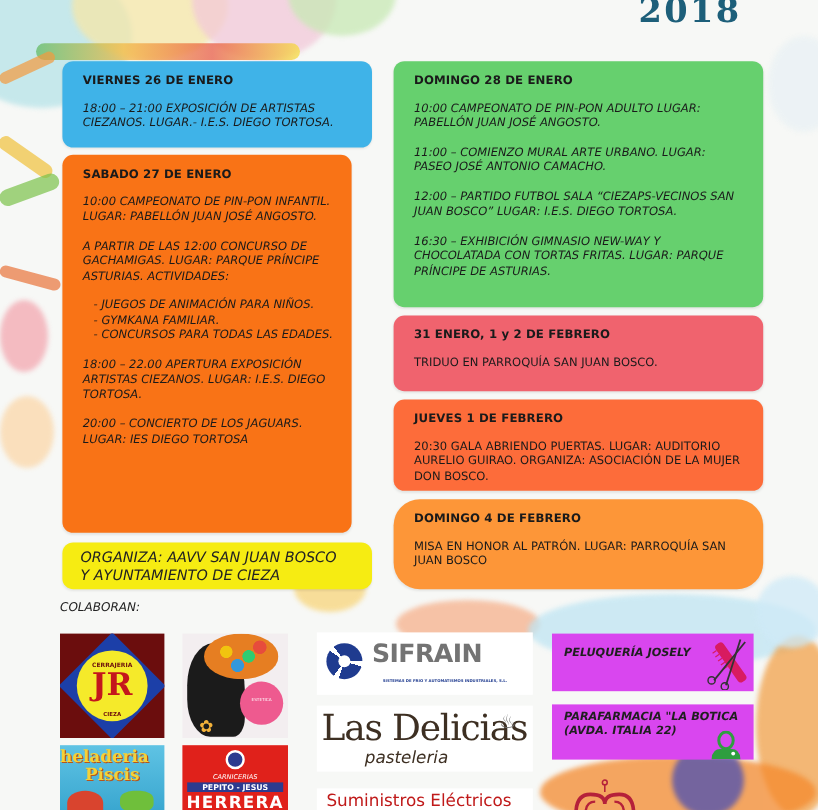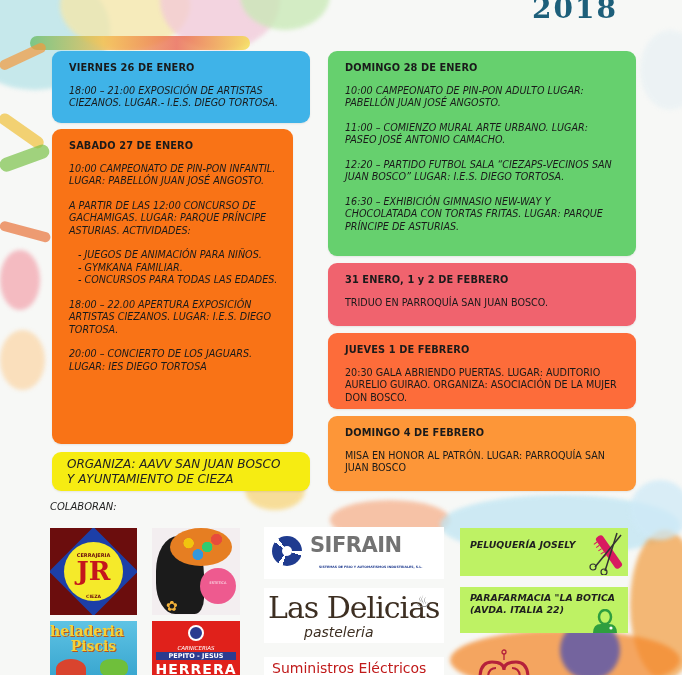--- a/index.html
+++ b/index.html
@@ -31,21 +31,21 @@
   .box .ind { font-style: italic; padding-left: 9px; }
   .box .lst { margin-bottom: 12px; }
 
   #b-blue   { left: 52px;  top: 51px;  width: 258px; height: 72px;  background: #3fb3e8; }
   #b-teal   { left: 52px;  top: 129px; width: 241px; height: 315px; background: #f97316; }
   #b-yellow { left: 52px;  top: 452px; width: 258px; height: 39px;  background: #f6ec12; padding: 5px 14px 0 15px; }
   #b-yellow .org { font-style: italic; font-size: 12px; line-height: 15px; color: #222; }
   #b-green  { left: 328px; top: 51px;  width: 308px; height: 205px; background: #66d06e; }
   #b-pink   { left: 328px; top: 263px; width: 308px; height: 63px;  background: #f0636e; }
   #b-red    { left: 328px; top: 333px; width: 308px; height: 76px;  background: #fd6c3a; }
-  #b-orange { left: 328px; top: 416px; width: 308px; height: 75px;  background: #fd9638; }
+  #b-orange { left: 328px; top: 416px; width: 308px; height: 75px;  background: #fd9638; border-radius: 22px; }
 
   .colab { position: absolute; left: 50px; top: 501px; font-style: italic; font-size: 10px; color: #222; z-index: 3; }
 
   .logo { position: absolute; z-index: 3; overflow: hidden; }
   #l-jr { left: 50px; top: 528px; width: 87px; height: 87px; background: #6b0d0d; }
   #l-jr .dia { position: absolute; left: 12px; top: 12px; width: 63px; height: 63px; background: #1c3fa8; transform: rotate(45deg); }
   #l-jr .circ { position: absolute; left: 14px; top: 14px; width: 59px; height: 59px; border-radius: 50%; background: #f5ea2a; }
   #l-jr .t1 { position: absolute; left: 0; right: 0; top: 24px; text-align: center; font-size: 5px; font-weight: bold; color: #6b0d0d; }
   #l-jr .t2 { position: absolute; left: 0; right: 0; top: 28px; text-align: center; font-family: "DejaVu Serif", serif; font-size: 26px; font-weight: bold; color: #c4161c; }
   #l-jr .t3 { position: absolute; left: 0; right: 0; top: 66px; text-align: center; font-size: 4.5px; font-weight: bold; color: #6b0d0d; }
@@ -76,21 +76,21 @@
   #l-sifrain .t2 { position: absolute; left: 55px; top: 38px; font-size: 3.2px; color: #1f3b8f; font-weight: bold; white-space: nowrap; }
 
   #l-delic { left: 264px; top: 588px; width: 180px; height: 55px; background: #fff; }
   #l-delic .t1 { position: absolute; left: 4px; top: 2px; font-family: "DejaVu Serif", serif; font-size: 30px; color: #3d2f22; white-space: nowrap; letter-spacing: -1px; }
   #l-delic .t2 { position: absolute; left: 40px; top: 36px; font-style: italic; font-size: 14px; color: #3d2f22; }
   #l-delic .hat { position: absolute; left: 152px; top: 4px; font-size: 16px; color: #777; }
 
   #l-sumi { left: 264px; top: 657px; width: 180px; height: 30px; background: #fff; }
   #l-sumi .t1 { position: absolute; left: 8px; top: 3px; font-weight: normal; font-size: 14px; color: #c01a1a; white-space: nowrap; }
 
-  .card { position: absolute; left: 460px; width: 168px; background: #bef264; z-index: 3; }
+  .card { position: absolute; left: 460px; width: 168px; background: #d946ef; z-index: 3; }
   #c-pelu { top: 528px; height: 48px; }
   #c-boti { top: 587px; height: 46px; }
   .card .tx { position: absolute; left: 10px; font-style: italic; font-weight: bold; font-size: 9.4px; line-height: 12px; color: #1f1f1f; }
   #c-pelu .tx { top: 11px; }
   #c-boti .tx { top: 5px; }
   #c-pelu .ico { position: absolute; left: 127px; top: 3px; width: 40px; height: 44px; }
   #c-boti .ico { position: absolute; left: 131px; top: 22px; width: 28px; height: 24px; }
 
   #l-crown { left: 474px; top: 648px; width: 60px; height: 30px; z-index: 3; }
 </style>
@@ -141,21 +141,21 @@
 
 <div class="box" id="b-yellow">
   <div class="org">ORGANIZA: AAVV SAN JUAN BOSCO</div>
   <div class="org">Y AYUNTAMIENTO DE CIEZA</div>
 </div>
 
 <div class="box" id="b-green">
   <div class="hd">DOMINGO 28 DE ENERO</div>
   <div class="it">10:00 CAMPEONATO DE PIN-PON ADULTO  LUGAR: PABELLÓN JUAN JOSÉ ANGOSTO.</div>
   <div class="it">11:00 – COMIENZO MURAL ARTE URBANO. LUGAR: PASEO JOSÉ ANTONIO CAMACHO.</div>
-  <div class="it">12:20 – PARTIDO FUTBOL SALA “CIEZAPS-VECINOS SAN JUAN BOSCO”  LUGAR: I.E.S. DIEGO TORTOSA.</div>
+  <div class="it">12:00 – PARTIDO FUTBOL SALA “CIEZAPS-VECINOS SAN JUAN BOSCO”  LUGAR: I.E.S. DIEGO TORTOSA.</div>
   <div class="it">16:30 – EXHIBICIÓN GIMNASIO NEW-WAY Y CHOCOLATADA CON TORTAS FRITAS.  LUGAR: PARQUE PRÍNCIPE DE ASTURIAS.</div>
 </div>
 
 <div class="box" id="b-pink">
   <div class="hd">31 ENERO, 1 y 2 DE FEBRERO</div>
   <div class="up">TRIDUO EN PARROQUÍA SAN JUAN BOSCO.</div>
 </div>
 
 <div class="box" id="b-red">
   <div class="hd">JUEVES 1 DE FEBRERO</div>

